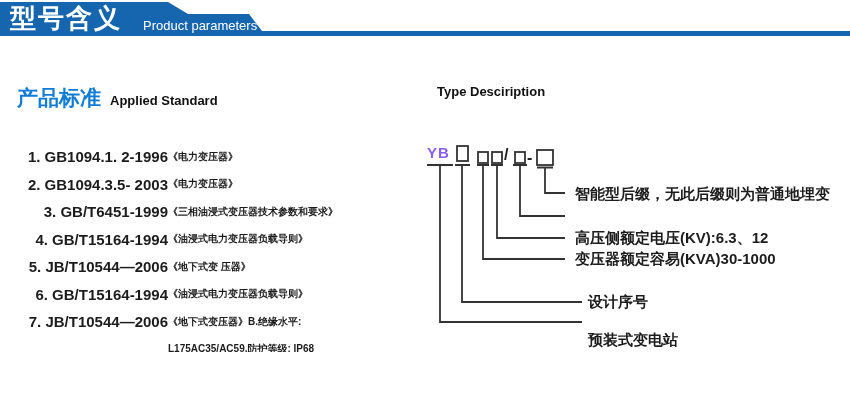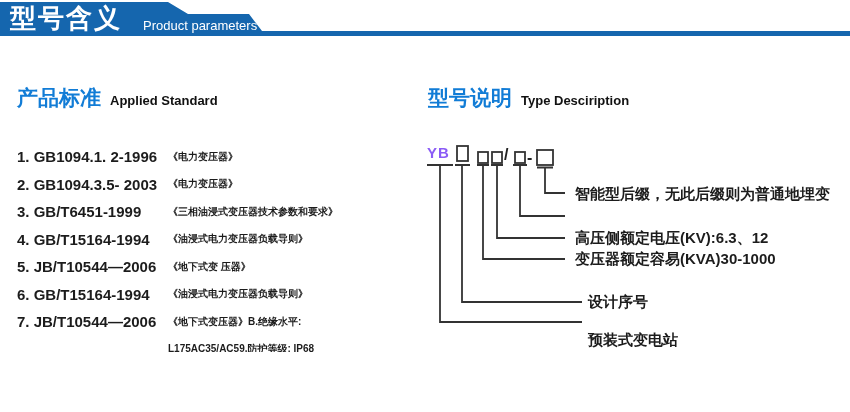--- a/index.html
+++ b/index.html
@@ -28,21 +28,21 @@
   }
 
   
   .sec-heading{position:absolute;display:flex;align-items:baseline;white-space:nowrap;}
   .sec-heading .cn{font-size:21px;font-weight:bold;color:var(--heading-blue,#117cd6);}
   .sec-heading .en{font-size:13px;font-weight:bold;color:#111;margin-left:9px;}
   #heading-left{left:17px;top:84px;}
   #heading-right{left:428px;top:84px;}
 
   
-  .std-list{position:absolute;left:17px;top:143px;width:420px;}
+  .std-list{position:absolute;left:17px;top:143px;width:420px;text-align:right;}
   .std-row{display:flex;height:27.5px;align-items:center;white-space:nowrap;}
   .std-code{
     width:151px;flex:0 0 151px;
     font-size:15px;font-weight:bold;color:var(--text-dark,#1c1c1c);
   }
   .std-title{font-size:10px;font-weight:bold;color:var(--text-dark,#1c1c1c);}
   .std-cont{margin-left:151px;}
 
   
   .diagram{position:absolute;left:420px;top:140px;width:430px;height:210px;}
@@ -106,21 +106,20 @@
         <span class="std-title">《地下式变压器》B.绝缘水平:</span>
       </div>
       <div class="std-row">
         <span class="std-title std-cont">L175AC35/AC59.防护等级: IP68</span>
       </div>
     </div>
   </section>
 
   <section>
     <div class="sec-heading" id="heading-right">
-      <span class="cn">型号说明</span>
       <span class="en">Type Desciription</span>
     </div>
 
     <div class="diagram">
       <svg width="430" height="210" viewBox="0 0 430 210">
 
         <rect x="37" y="6" width="11" height="15" fill="none" stroke="#333" stroke-width="1.8"></rect>
         <rect x="58" y="12" width="10" height="11" fill="none" stroke="#333" stroke-width="1.8"></rect>
         <rect x="72" y="12" width="10" height="11" fill="none" stroke="#333" stroke-width="1.8"></rect>
         <rect x="95" y="12" width="10" height="11" fill="none" stroke="#333" stroke-width="1.8"></rect>

